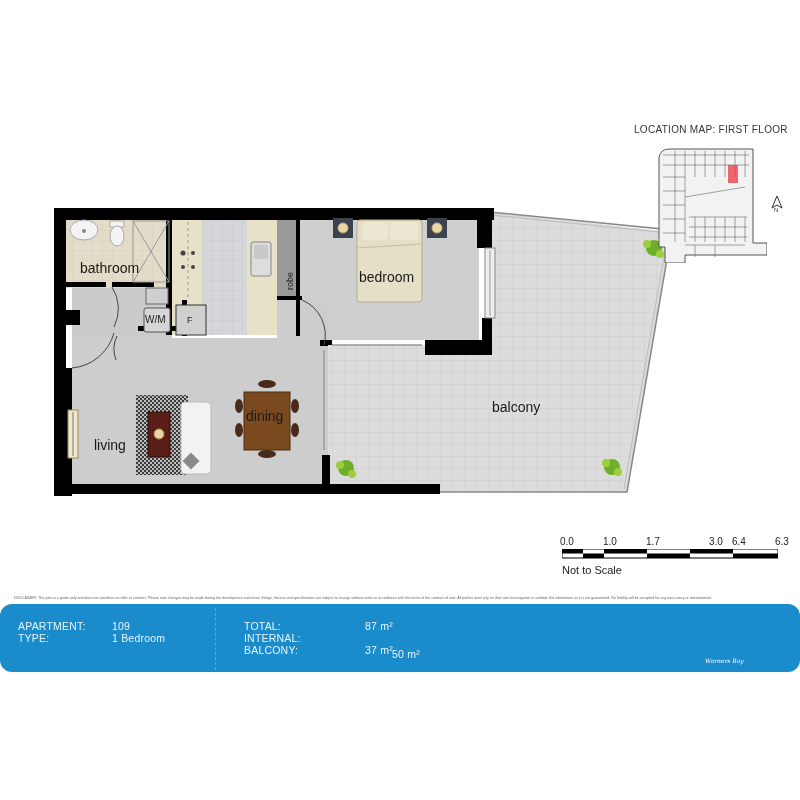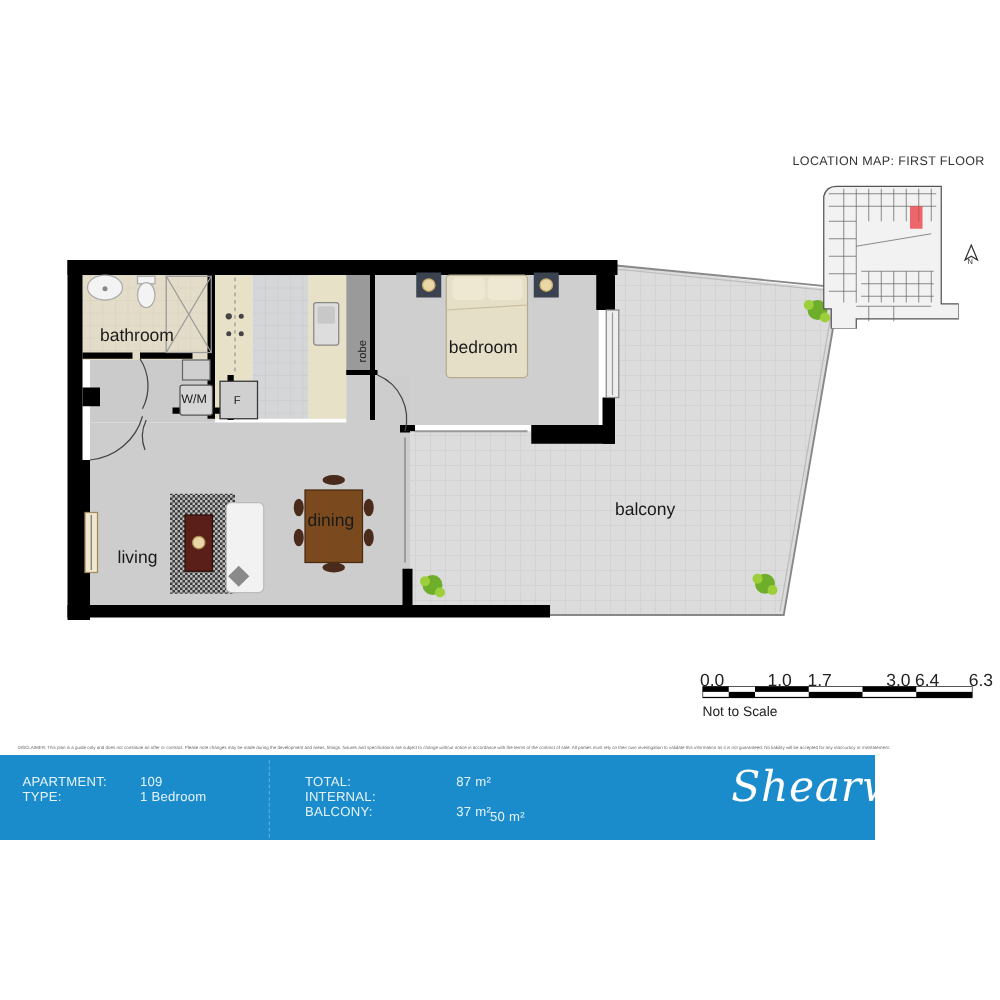--- a/index.html
+++ b/index.html
@@ -6,26 +6,26 @@
   body { width:800px; height:800px; background:#ffffff; position:relative; overflow:hidden;
          font-family:"Liberation Sans", sans-serif; }
   .abs { position:absolute; }
   
   #plan { position:absolute; left:0; top:0; width:660px; height:520px;margin-left:32px; }
   .room-label { position:absolute; font-family:"Liberation Sans", sans-serif; color:#1a1a1a; font-size:14px; white-space:nowrap; }
   
   #locmap-title { position:absolute; left:634px; top:124px; font-size:10px; letter-spacing:0.3px; color:#333; }
   
   #scale { position:absolute; left:560px; top:536px; width:240px; height:50px; }
-  .tick-label { position:absolute; top:0; font-size:14px; color:#222; }
+  .tick-label { position:absolute; top:0; font-size:10px; color:#222; }
   #scale-note { position:absolute; left:562px; top:564px; font-size:11px; font-weight:normal; color:#222; }
   
   #disclaimer { position:absolute; left:14px; top:596px; width:780px; font-size:3.6px; color:#666; white-space:nowrap; overflow:hidden; }
   
-  #infobar { position:absolute; left:0; top:604px; width:700px; height:68px; background:#1b8ccb; color:#e8f4fb; }
+  #infobar { position:absolute; left:0; top:604px; width:800px; height:68px; background:#1b8ccb; color:#e8f4fb;border-radius:12px; }
   .info-label, .info-value { position:absolute; font-size:10.5px; letter-spacing:0.2px; color:#e6f3fb; }
   #divider { position:absolute; left:215px; top:4px; height:62px; border-left:1px dashed #5aa9d9; }
   #brand { position:absolute; left:585px; top:6px; font-family:"DejaVu Serif", serif; font-style:italic; font-size:34px; color:#fff; letter-spacing:0.5px; }
   #brand-sub { position:absolute; left:705px; top:53px; font-family:"DejaVu Serif", serif; font-style:italic; font-size:6px; color:#fff; }
 </style>
 </head>
 <body>
 
 <div id="plan">
   <svg width="800" height="520" viewBox="0 0 800 520">
@@ -209,21 +209,21 @@
 </div>
 <div class="abs" style="left:770px;top:195px;width:14px;height:20px;">
   <svg width="14" height="14" viewBox="0 0 14 14">
     <path d="M7 1 L12 13 L7 10 L2 13 Z" fill="none" stroke="#333" stroke-width="1"></path>
   </svg>
   <span class="abs" style="left:4px;top:12px;font-size:6px;color:#333;">N</span>
 </div>
 
 <div id="scale">
   <span class="tick-label" style="left:0px;">0.0</span>
-  <span class="tick-label" style="left:54px;">1.0</span>
+  <span class="tick-label" style="left:43px;">1.0</span>
   <span class="tick-label" style="left:86px;">1.7</span>
   <span class="tick-label" style="left:129px;margin-left:20px;">3.0</span>
   <span class="tick-label" style="left:172px;">6.4</span>
   <span class="tick-label" style="left:215px;">6.3</span>
   <svg class="abs" style="left:2px;top:13px;" width="216" height="10" viewBox="0 0 216 10">
     <rect x="0" y="0" width="216" height="9" fill="#fff" stroke="#000" stroke-width="1"></rect>
     <rect x="0" y="0" width="21" height="4.5" fill="#000"></rect>
     <rect x="21" y="4.5" width="21" height="4.5" fill="#000"></rect>
     <rect x="42" y="0" width="43" height="4.5" fill="#000"></rect>
     <rect x="85" y="4.5" width="43" height="4.5" fill="#000"></rect>
@@ -240,15 +240,14 @@
   <span class="info-value" style="left:112px;top:16px;">109</span>
   <span class="info-label" style="left:18px;top:28px;">TYPE:</span>
   <span class="info-value" style="left:112px;top:28px;">1 Bedroom</span>
   <div id="divider"></div>
   <span class="info-label" style="left:244px;top:16px;">TOTAL:</span>
   <span class="info-value" style="left:365px;top:16px;">87 m²</span>
   <span class="info-label" style="left:244px;top:28px;">INTERNAL:</span>
   <span class="info-value" style="left:365px;top:44px;padding-left:27px;">50 m²</span>
   <span class="info-label" style="left:244px;top:40px;">BALCONY:</span>
   <span class="info-value" style="left:365px;top:40px;">37 m²</span>
-  <div id="brand">Shearwater</div>
   <div id="brand-sub">Warners Bay</div>
 </div>
 
 </body></html>

